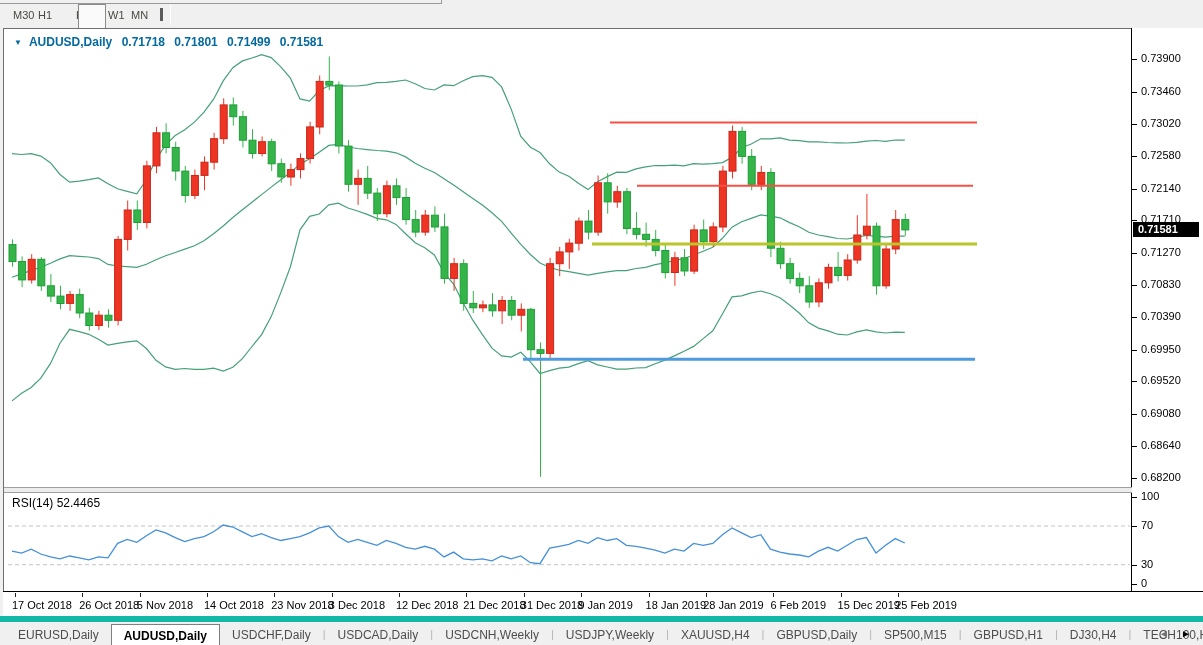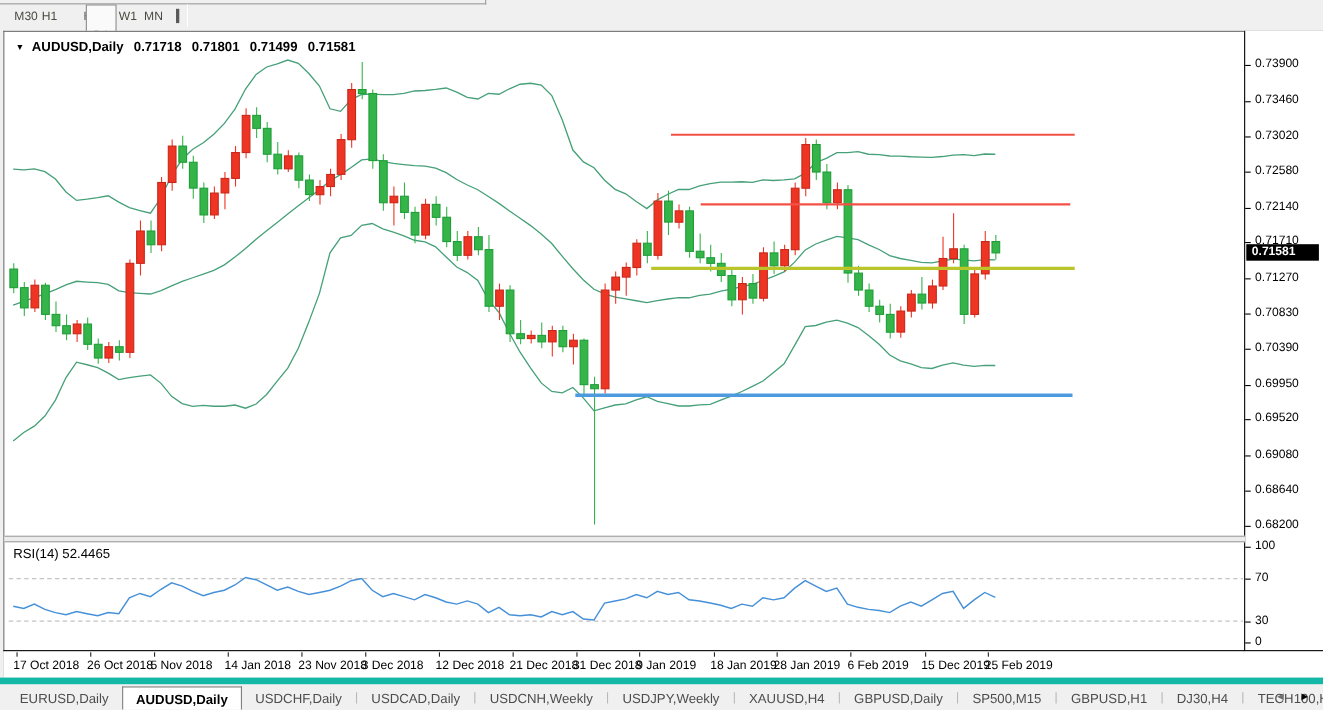--- a/index.html
+++ b/index.html
@@ -15,21 +15,21 @@
   .tfbtn.active { top:4px; padding:21px 6px; background:#fafafa; border:1px solid #8a8a8a; color:#3a3a34; }
   #grip { position:absolute; left:160px; top:8px; width:3px; height:13px; background:#5a5a5a; }
   #grip2 { position:absolute; left:170px; top:4px; width:1px; height:21px; background:#d8d8d8; border-right:1px solid #fff; }
 
   
   #chartwin { position:absolute; left:3px; top:28px; width:1200px; height:588px;
     background:#fff; border-top:1px solid #6f6f6f; border-left:1px solid #6f6f6f;
     box-shadow:inset 1px 1px 0 #ffffff; }
 
   #titlerow { position:absolute; left:14px; top:35px; font-size:12px; font-weight:bold;
-    color:#000000; white-space:nowrap; z-index:6; }
+    color:#0369a1; white-space:nowrap; z-index:6; }
   #titlerow .tri { font-size:8px; vertical-align:1px; margin-right:7px; }
   #titlerow span.num { margin-left:6px; }
 
   svg.layer { position:absolute; z-index:3; }
 
   
   #splitter { position:absolute; left:4px; top:487px; width:1128px; height:6px;
     background:#ececec; border-top:1px solid #9f9f9f; border-bottom:1px solid #9f9f9f; z-index:5; cursor:row-resize; }
 
   
@@ -346,21 +346,21 @@
 
   <div id="blackline"></div>
   <div id="daxis">
       <div class="dtick" style="left: 12px;"></div>
       <div class="dlabel" style="left: 9px;">17 Oct 2018</div>
       <div class="dtick" style="left: 79.2px;"></div>
       <div class="dlabel" style="left: 76.2px;">26 Oct 2018</div>
       <div class="dtick" style="left: 136.8px;"></div>
       <div class="dlabel" style="left: 133.8px;">5 Nov 2018</div>
       <div class="dtick" style="left: 204px;"></div>
-      <div class="dlabel" style="left: 201px;">14 Jan 2018</div>
+      <div class="dlabel" style="left: 201px;">14 Oct 2018</div>
       <div class="dtick" style="left: 271.2px;"></div>
       <div class="dlabel" style="left: 268.2px;">23 Nov 2018</div>
       <div class="dtick" style="left: 328.8px;"></div>
       <div class="dlabel" style="left: 325.8px;">3 Dec 2018</div>
       <div class="dtick" style="left: 396px;"></div>
       <div class="dlabel" style="left: 393px;">12 Dec 2018</div>
       <div class="dtick" style="left: 463.2px;"></div>
       <div class="dlabel" style="left: 460.2px;">21 Dec 2018</div>
       <div class="dtick" style="left: 520.8px;"></div>
       <div class="dlabel" style="left: 517.8px;">31 Dec 2018</div>

